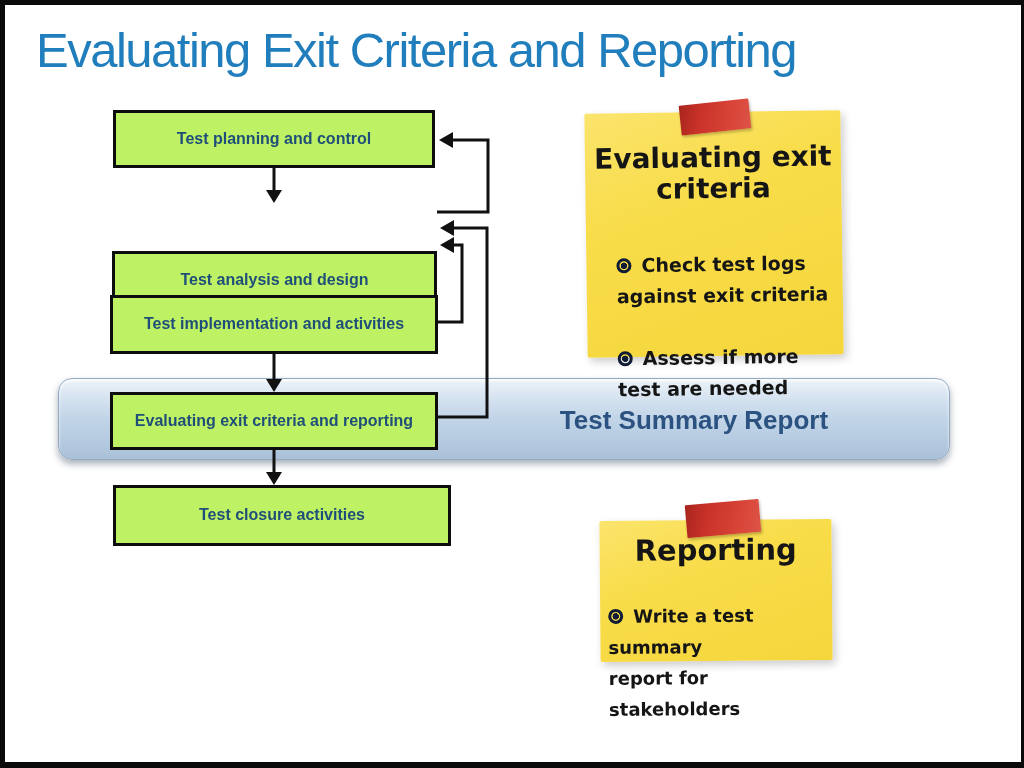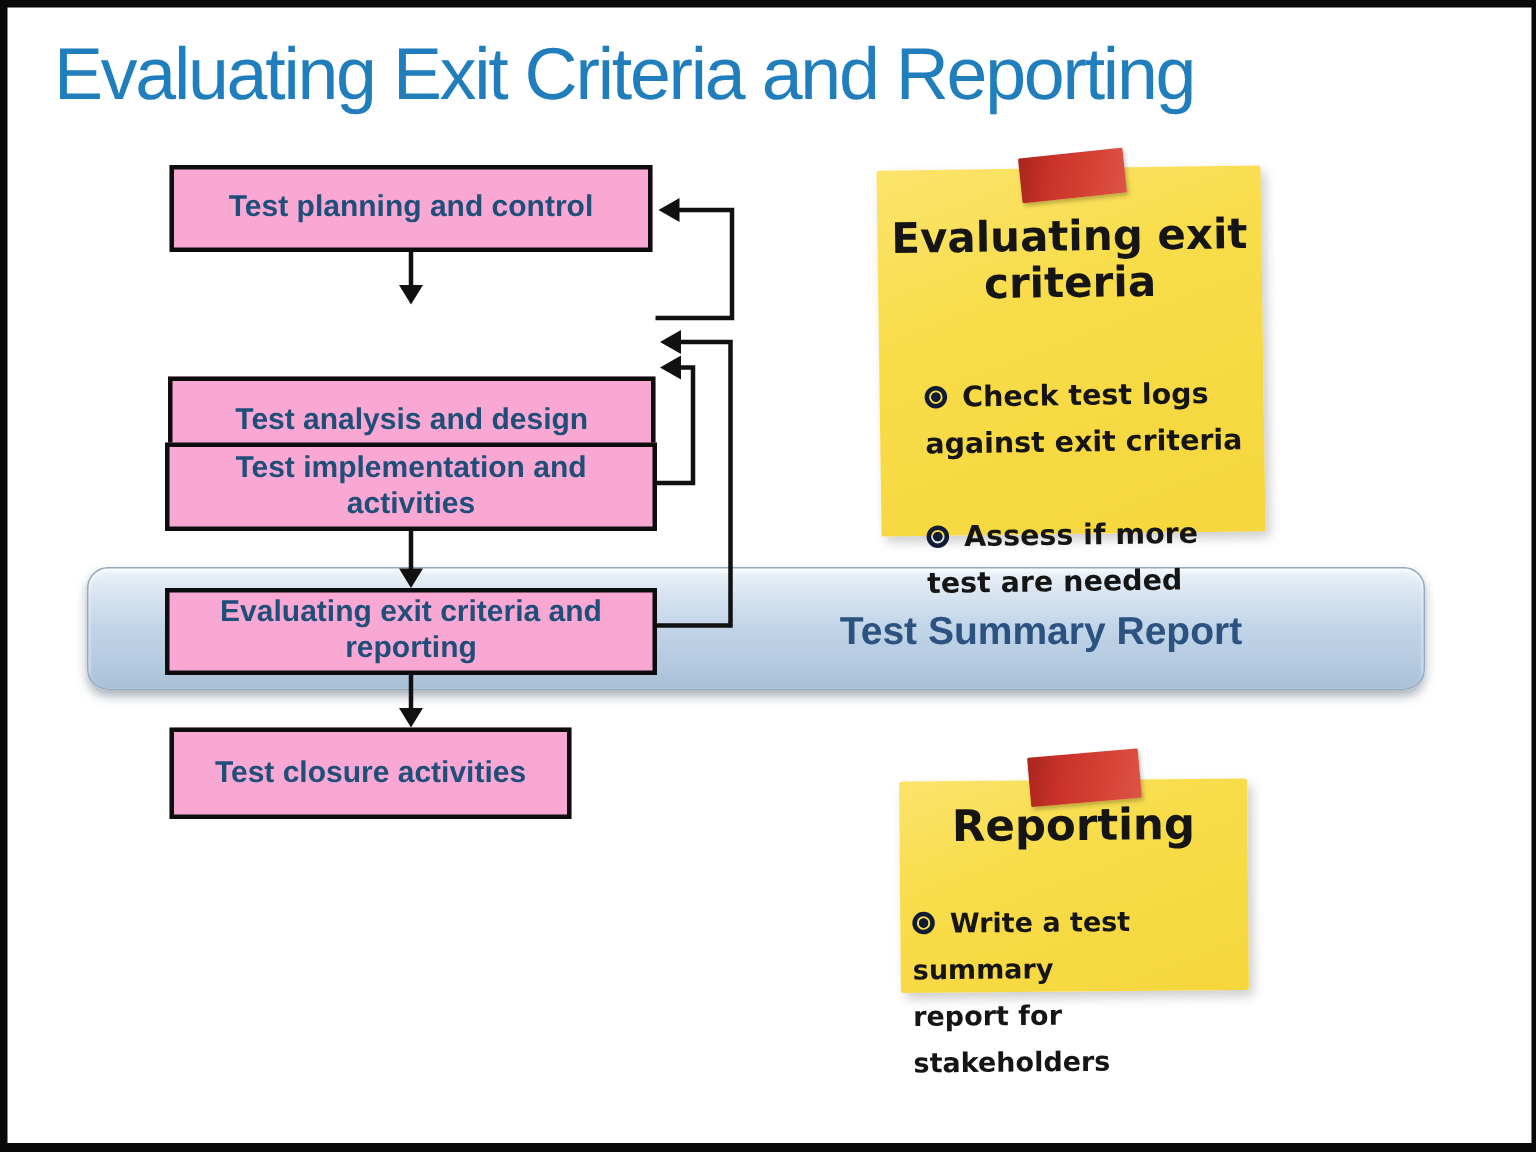--- a/index.html
+++ b/index.html
@@ -18,30 +18,30 @@
 
   .slide-title {
     position:absolute; left:36px; top:22px;
     font-size:49px; font-weight:400; letter-spacing:-1.5px;
     color:#217EBD; white-space:nowrap; z-index:4;
   }
 
   
   .flow-box {
     position:absolute; z-index:3;
-    background:#f9a8d4; border:3px solid #0d0d0d;
+    background:#bef264; border:3px solid #0d0d0d;
     display:flex; align-items:center; justify-content:center;
-    text-align:center; font-weight:bold; font-size:20px; line-height:1.18;
+    text-align:center; font-weight:bold; font-size:16px; line-height:1.18;
     color:#1F4E79; padding:0 14px;
   }
   .box1 { left:113px; top:110px; width:322px; height:58px; }
   .box2 { left:112px; top:203px; width:325px; height:59px;margin-top:48px; }
   .box3 { left:110px; top:295px; width:328px; height:59px; }
   .box4 { left:110px; top:392px; width:328px; height:58px; z-index:5; }
-  .box5 { left:113px; top:485px; width:268px; height:61px; }
+  .box5 { left:113px; top:485px; width:338px; height:61px; }
 
   .arrows-svg { position:absolute; left:0; top:0; z-index:2; pointer-events:none; }
 
   
   .banner {
     position:absolute; left:58px; top:378px; width:892px; height:82px; z-index:1;
     border-radius:14px; border:1px solid #93a9bf;
     background:linear-gradient(180deg,#EDF3F9 0%,#D9E5F1 20%,#C2D5E8 48%,#B3C9DF 82%,#A9C0D8 100%);
     box-shadow:0 4px 7px rgba(60,80,100,.45), inset 0 2px 3px rgba(255,255,255,.85);
     padding-left:31px;

